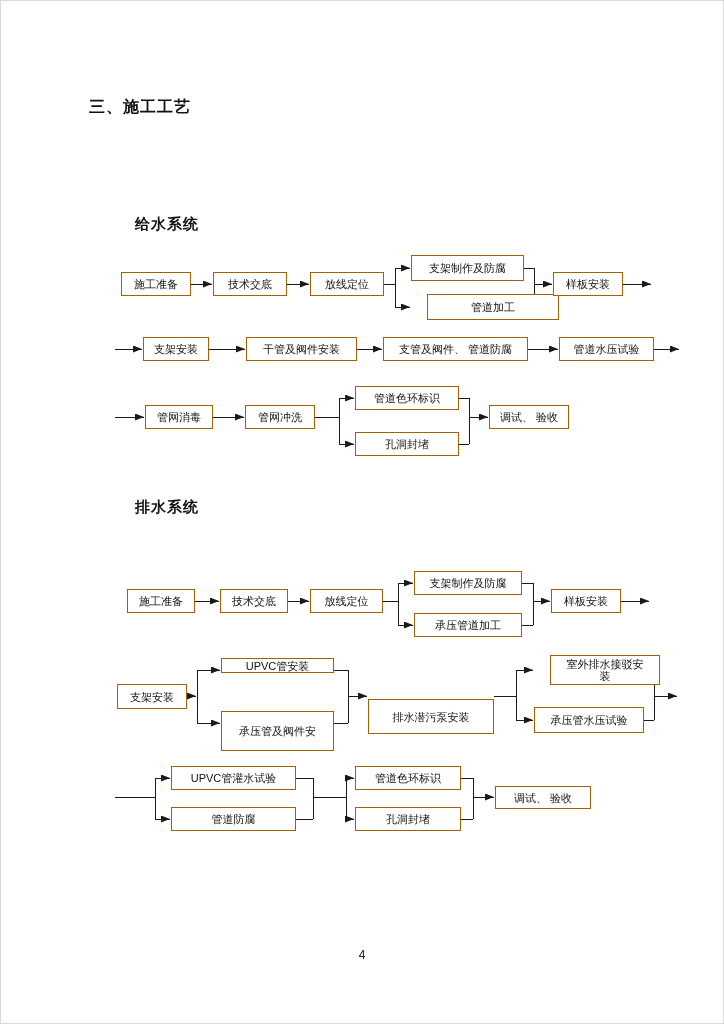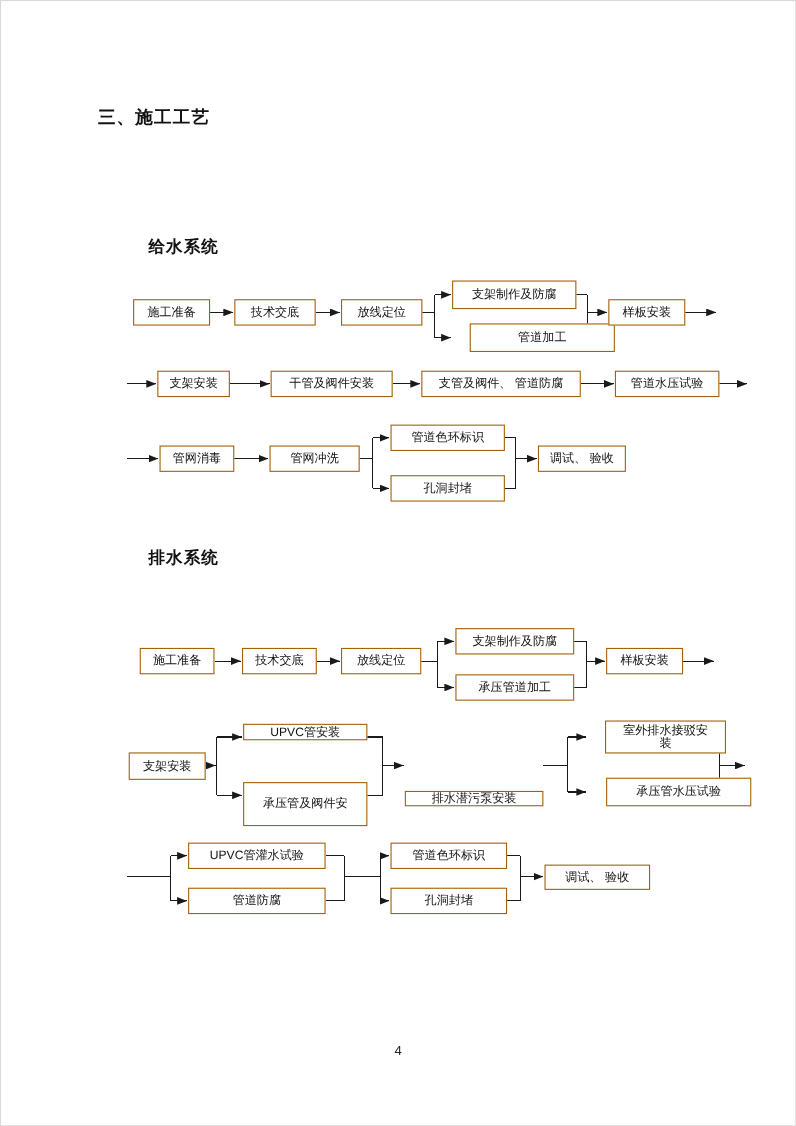--- a/index.html
+++ b/index.html
@@ -133,40 +133,40 @@
   <div class="fb" style="left:410px;top:254px;width:113px;height:26px">支架制作及防腐</div>
   <div class="fb" style="left:426px;top:293px;width:132px;height:26px">管道加工</div>
   <div class="fb" style="left:552px;top:271px;width:70px;height:24px">样板安装</div>
 
   <div class="fb" style="left:142px;top:336px;width:66px;height:24px">支架安装</div>
   <div class="fb" style="left:245px;top:336px;width:111px;height:24px">干管及阀件安装</div>
   <div class="fb" style="left:382px;top:336px;width:145px;height:24px">支管及阀件、 管道防腐</div>
   <div class="fb" style="left:558px;top:336px;width:95px;height:24px">管道水压试验</div>
 
   <div class="fb" style="left:144px;top:404px;width:68px;height:24px">管网消毒</div>
-  <div class="fb" style="left:244px;top:404px;width:82px;height:24px">管网冲洗</div>
+  <div class="fb" style="left:244px;top:404px;width:70px;height:24px">管网冲洗</div>
   <div class="fb" style="left:354px;top:385px;width:104px;height:24px">管道色环标识</div>
   <div class="fb" style="left:354px;top:431px;width:104px;height:24px">孔洞封堵</div>
   <div class="fb" style="left:488px;top:404px;width:80px;height:24px">调试、 验收</div>
 
   <div class="abs systitle" style="left:134px;top:497px;">排水系统</div>
 
   <div class="fb" style="left:126px;top:588px;width:68px;height:24px">施工准备</div>
   <div class="fb" style="left:219px;top:588px;width:68px;height:24px">技术交底</div>
   <div class="fb" style="left:309px;top:588px;width:73px;height:24px">放线定位</div>
   <div class="fb" style="left:413px;top:570px;width:108px;height:24px">支架制作及防腐</div>
   <div class="fb" style="left:413px;top:612px;width:108px;height:24px">承压管道加工</div>
   <div class="fb" style="left:550px;top:588px;width:70px;height:24px">样板安装</div>
 
   <div class="fb" style="left:116px;top:683px;width:70px;height:25px">支架安装</div>
   <div class="fb" style="left:220px;top:657px;width:113px;height:15px">UPVC管安装</div>
   <div class="fb" style="left:220px;top:710px;width:113px;height:40px">承压管及阀件安</div>
-  <div class="fb" style="left:367px;top:718px;width:126px;height:14px">排水潜污泵安装</div>
+  <div class="fb" style="left:367px;top:698px;width:126px;height:35px">排水潜污泵安装</div>
   <div class="fb wrap" style="left:533px;top:654px;width:110px;height:30px">室外排水接驳安装</div>
-  <div class="fb" style="left:550px;top:706px;width:132px;height:26px">承压管水压试验</div>
+  <div class="fb" style="left:533px;top:706px;width:110px;height:26px">承压管水压试验</div>
 
   <div class="fb" style="left:170px;top:806px;width:125px;height:24px">管道防腐</div>
   <div class="fb" style="left:170px;top:765px;width:125px;height:24px">UPVC管灌水试验</div>
   <div class="fb" style="left:354px;top:765px;width:106px;height:24px">管道色环标识</div>
   <div class="fb" style="left:354px;top:806px;width:106px;height:24px">孔洞封堵</div>
   <div class="fb" style="left:494px;top:785px;width:96px;height:23px">调试、 验收</div>
 
   <div class="pagenum">4</div>
 </div>
 

